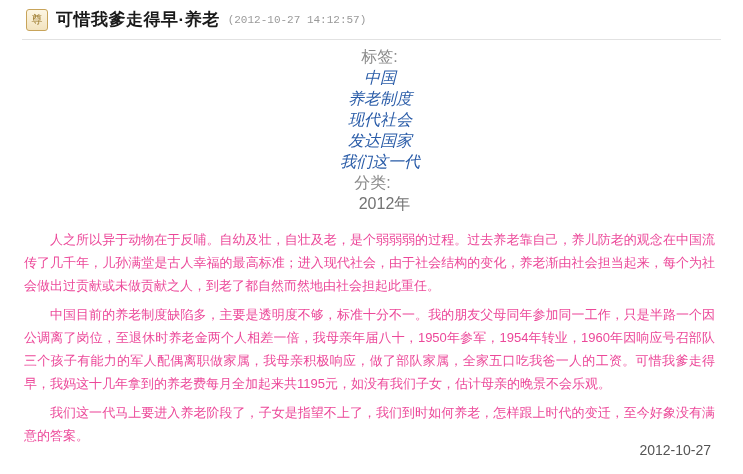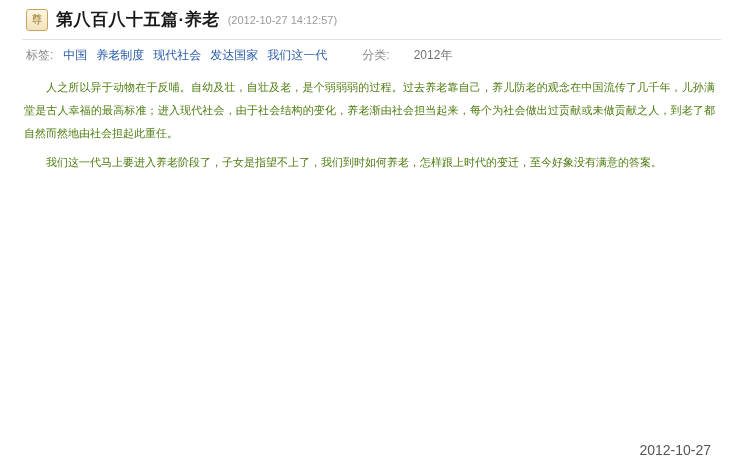--- a/index.html
+++ b/index.html
@@ -44,107 +44,110 @@
     font-size: 17px;
     font-weight: bold;
     color: #1a1a1a;
     letter-spacing: 0.5px;
     white-space: nowrap;
   }
   .title-date {
     font-size: 11px;
     color: #9a9a9a;
     margin-left: 8px;
-    font-family: Liberation Sans, sans-serif;
+    font-family: Liberation Mono, monospace;
   }
   
   .hr {
     height: 1px;
     background: #e2e2e2;
     margin: 2px 22px 0 22px;
   }
   
   .meta {
     display: flex;
     align-items: center;
     padding: 7px 0 7px 26px;
-    font-size: 12px;
+    font-size: 16px;
     color: #666;
     white-space: nowrap;
+    flex-direction: column;
   }
   .meta .label {
     color: #8a8a8a;
     margin-right: 10px;
   }
   .meta .tag {
     color: #2a5ca8;
     margin-right: 9px;
     text-decoration: none;
     cursor: pointer;
+    font-style: italic;
   }
   .meta .sep {
     display: inline-block;
     width: 26px;
   }
   .meta .cat-label {
     color: #8a8a8a;
     margin-right: 24px;
   }
   .meta .cat {
     color: #737373;
     text-decoration: none;
     cursor: pointer;
   }
   
   .article {
     padding: 6px 28px 0 24px;
   }
   .article p {
     margin: 0 0 6px 0;
-    font-size: 11px;
+    font-size: 13px;
     line-height: 23px;
-    color: #4d7c0f;
+    color: #ec4899;
     text-align: justify;
     text-indent: 2em;
-    font-family: Liberation Mono, monospace;
+    font-family: Liberation Sans, sans-serif;
   }
   
   .footer-date {
     position: absolute;
     right: 32px;
     bottom: 16px;
     font-size: 14px;
     color: #555;
   }
 </style>
 </head>
 <body>
 
 <div class="page">
 
   <div class="title-bar">
     <span class="badge">尊</span>
-    <span class="title-text">第八百八十五篇·养老</span>
+    <span class="title-text">可惜我爹走得早·养老</span>
     <span class="title-date">(2012-10-27 14:12:57)</span>
   </div>
 
   <div class="hr"></div>
 
   <div class="meta">
     <span class="label">标签:</span>
     <a class="tag" href="#">中国</a>
     <a class="tag" href="#">养老制度</a>
     <a class="tag" href="#">现代社会</a>
     <a class="tag" href="#">发达国家</a>
     <a class="tag" href="#">我们这一代</a>
     <span class="sep"></span>
     <span class="cat-label">分类:</span>
     <a class="cat" href="#">2012年</a>
   </div>
 
   <div class="article">
     <p>人之所以异于动物在于反哺。自幼及壮，自壮及老，是个弱弱弱的过程。过去养老靠自己，养儿防老的观念在中国流传了几千年，儿孙满堂是古人幸福的最高标准；进入现代社会，由于社会结构的变化，养老渐由社会担当起来，每个为社会做出过贡献或未做贡献之人，到老了都自然而然地由社会担起此重任。</p>
+    <p>中国目前的养老制度缺陷多，主要是透明度不够，标准十分不一。我的朋友父母同年参加同一工作，只是半路一个因公调离了岗位，至退休时养老金两个人相差一倍，我母亲年届八十，1950年参军，1954年转业，1960年因响应号召部队三个孩子有能力的军人配偶离职做家属，我母亲积极响应，做了部队家属，全家五口吃我爸一人的工资。可惜我爹走得早，我妈这十几年拿到的养老费每月全加起来共1195元，如没有我们子女，估计母亲的晚景不会乐观。</p>
     <p>我们这一代马上要进入养老阶段了，子女是指望不上了，我们到时如何养老，怎样跟上时代的变迁，至今好象没有满意的答案。</p>
   </div>
 
   <div class="footer-date">2012-10-27</div>
 
 </div>
 
 </body></html>

